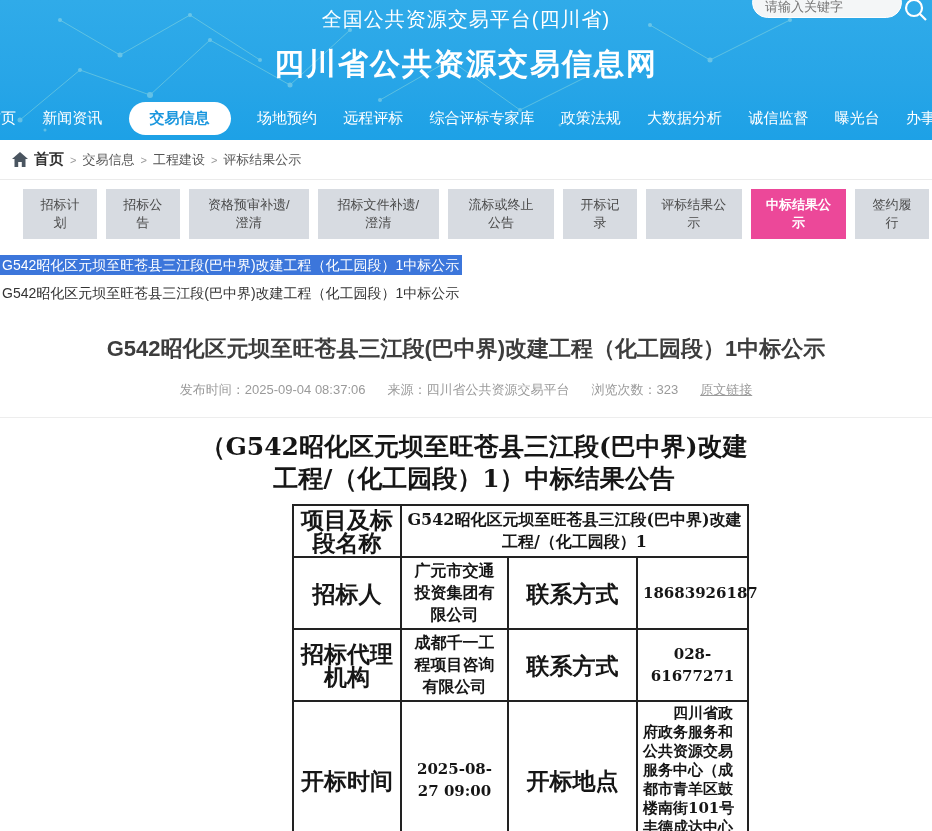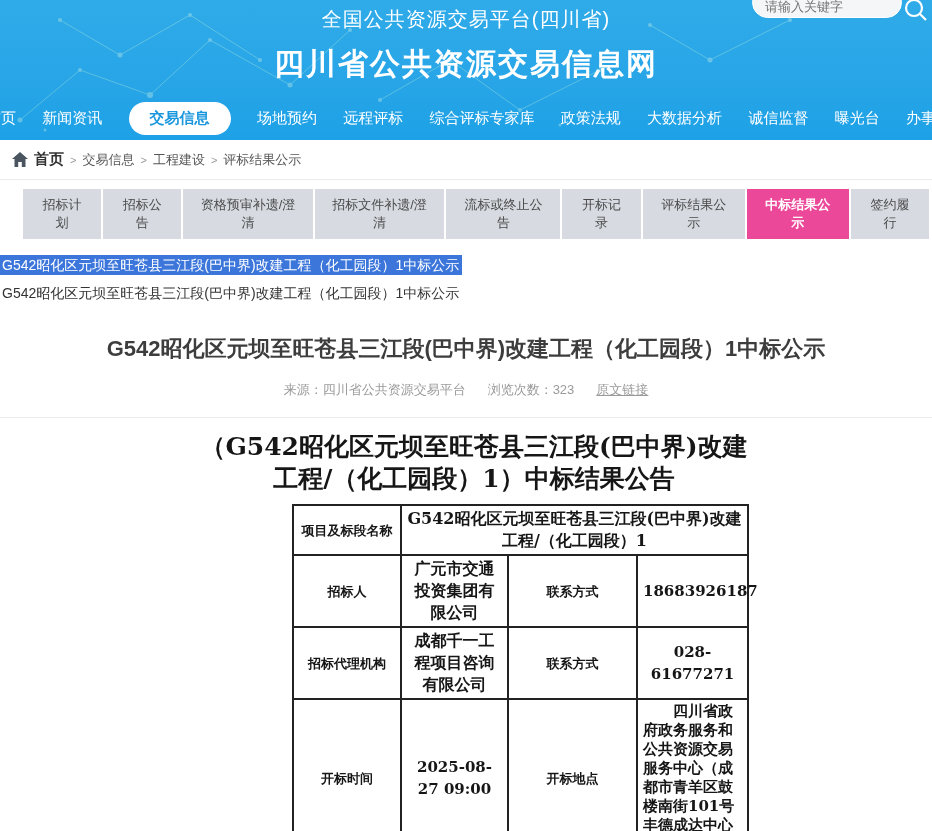--- a/index.html
+++ b/index.html
@@ -51,21 +51,21 @@
   
   .breadcrumb {
     height:40px; display:flex; align-items:center; gap:6px;
     padding:0 12px; border-bottom:1px solid #ebebeb; background:#fff;
   }
   .crumb-home { font-size:15px; font-weight:bold; color:#333; }
   .crumb-sep  { font-size:11px; color:#999; }
   .crumb-item { font-size:13px; color:#555; }
 
   
-  .tabs { display:flex; gap:2px; margin:9px 3px 0;padding-left:20px; }
+  .tabs { display:flex; gap:9px; margin:9px 3px 0;padding-left:20px; }
   .tab {
     background:#d7dbe1; color:#4a4a4a; font-size:13px;
     padding:7px 15px; cursor:pointer; text-align:center;
   }
   .tab.active { background:#ec4899; color:#fff;font-weight:bold; }
 
   
   .list { margin-top:16px; font-size:14px; }
   .list-sel {
     display:inline-block; background:#3c76db; color:#fff;
@@ -91,21 +91,21 @@
   .doc-title {
     text-align:center; font-size:25px; font-weight:bold;
     line-height:32px; color:#161616;
   }
   table.doc-table {
     border-collapse:collapse; table-layout:fixed;
     width:455px; margin-left:92px; margin-top:9px;
     font-weight:bold; color:#161616;
   }
   .doc-table td { border:2px solid #222; vertical-align:middle; padding:2px 5px; }
-  .lbl  { text-align:center; font-size:13px; line-height:23px; }
+  .lbl  { text-align:center; font-size:23px; line-height:23px; }
   .val  { text-align:center; font-size:16px; line-height:22px;margin-left:10px; }
   .num  { text-align:center; font-size:15px; line-height:22px;
           font-family:"DejaVu Serif","Liberation Serif",serif; }
   .addr { text-align:left; text-indent:2em; font-size:15px; line-height:19px; }
   tr.r1 td { height:46px; } tr.r2 td { height:57px; } tr.r3 td { height:57px; }
   tr.r4 td { height:133px; }
 </style>
 </head>
 <body>
 
@@ -195,20 +195,21 @@
 </div>
 
 <div class="list">
   <span class="list-sel">G542昭化区元坝至旺苍县三江段(巴中界)改建工程（化工园段）1中标公示</span>
   <div class="list-plain">G542昭化区元坝至旺苍县三江段(巴中界)改建工程（化工园段）1中标公示</div>
 </div>
 
 <div class="article-head">
   <div class="article-title">G542昭化区元坝至旺苍县三江段(巴中界)改建工程（化工园段）1中标公示</div>
   <div class="article-meta">
+    <span>发布时间：2025-09-04 08:37:06</span>
     <span>来源：四川省公共资源交易平台</span>
     <span>浏览次数：323</span>
     <span class="link">原文链接</span>
   </div>
 </div>
 
 <div class="doc">
   <div class="doc-title">（G542昭化区元坝至旺苍县三江段(巴中界)改建工程/（化工园段）1）中标结果公告</div>
 
   <table class="doc-table">

